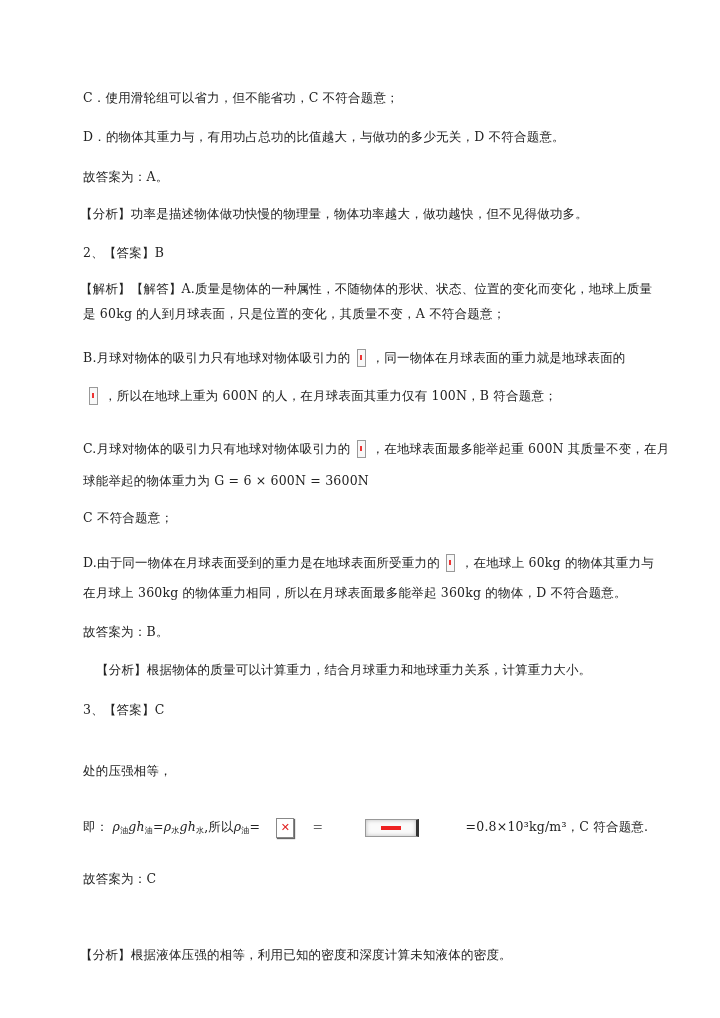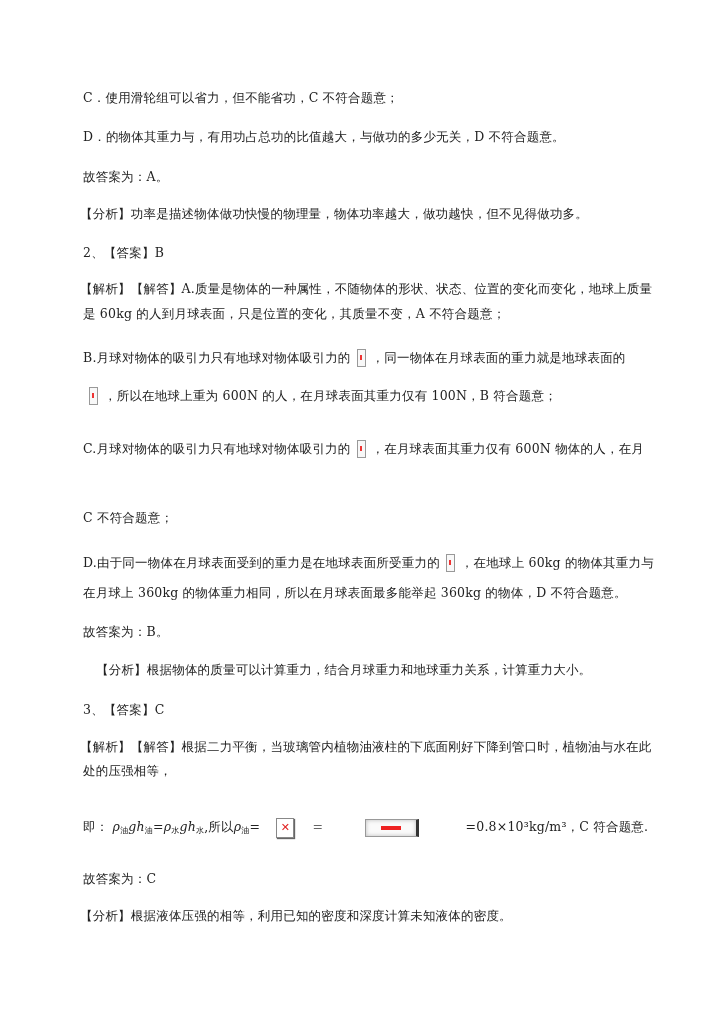--- a/index.html
+++ b/index.html
@@ -29,39 +29,39 @@
   <div class="line" style="top:306px">是 60kg 的人到月球表面，只是位置的变化，其质量不变，A 不符合题意；</div>
 
   <div class="line" style="top:349px">
     <span>B.月球对物体的吸引力只有地球对物体吸引力的</span><span class="ph-small"></span><span>，同一物体在月球表面的重力就是地球表面的</span>
   </div>
   <div class="line" style="top:387px">
     <span class="ph-small" style="margin-left:6px"></span><span>，所以在地球上重为 600N 的人，在月球表面其重力仅有 100N，B 符合题意；</span>
   </div>
 
   <div class="line" style="top:440px">
-    <span>C.月球对物体的吸引力只有地球对物体吸引力的</span><span class="ph-small"></span><span>，在月球表面其重力仅有 600N 物体的人，在月</span>
+    <span>C.月球对物体的吸引力只有地球对物体吸引力的</span><span class="ph-small"></span><span>，在地球表面最多能举起重 600N 其质量不变，在月</span>
   </div>
+  <div class="line" style="top:473px">球能举起的物体重力为 G = 6 × 600N = 3600N</div>
   <div class="line" style="top:510px">C 不符合题意；</div>
 
   <div class="line" style="top:554px">
     <span>D.由于同一物体在月球表面受到的重力是在地球表面所受重力的</span><span class="ph-small"></span><span>，在地球上 60kg 的物体其重力与</span>
   </div>
   <div class="line" style="top:585px">在月球上 360kg 的物体重力相同，所以在月球表面最多能举起 360kg 的物体，D 不符合题意。</div>
   <div class="line" style="top:624px">故答案为：B。</div>
   <div class="line" style="top:662px;left:96px">【分析】根据物体的质量可以计算重力，结合月球重力和地球重力关系，计算重力大小。</div>
 
   <div class="line" style="top:702px">3、【答案】C</div>
-  <div class="line" style="top:739px;left:80px">【解析】【解答】根据二力平衡，当玻璃管内植物油液柱的下底面刚好下降到管口时，植物油与水在此</div>
   <div class="line" style="top:763px">处的压强相等，</div>
 
   <div class="line" style="top:816px;line-height:22px">
     <span>即：</span>
     <span class="it">ρ</span><span class="sub">油</span><span class="it">gh</span><span class="sub">油</span><span>=</span><span class="it">ρ</span><span class="sub">水</span><span class="it">gh</span><span class="sub">水</span><span>,所以</span><span class="it">ρ</span><span class="sub">油</span><span>=</span>
     <span style="display:inline-block;width:12px"></span><span class="ph-x">✕</span>
     <span style="display:inline-block;width:14px"></span><span style="color:#666">=</span>
     <span style="display:inline-block;width:38px"></span><span class="ph-wide"></span>
     <span style="display:inline-block;width:42px"></span><span>=0.8×10³kg/m³，C 符合题意.</span>
   </div>
 
   <div class="line" style="top:871px">故答案为：C</div>
-  <div class="line" style="top:908px;left:80px">【分析】根据液体压强的相等，利用已知的密度和深度计算未知液体的密度。</div>
+  <div class="line" style="top:947px;left:80px">【分析】根据液体压强的相等，利用已知的密度和深度计算未知液体的密度。</div>
 </div>
 
 </body></html>

